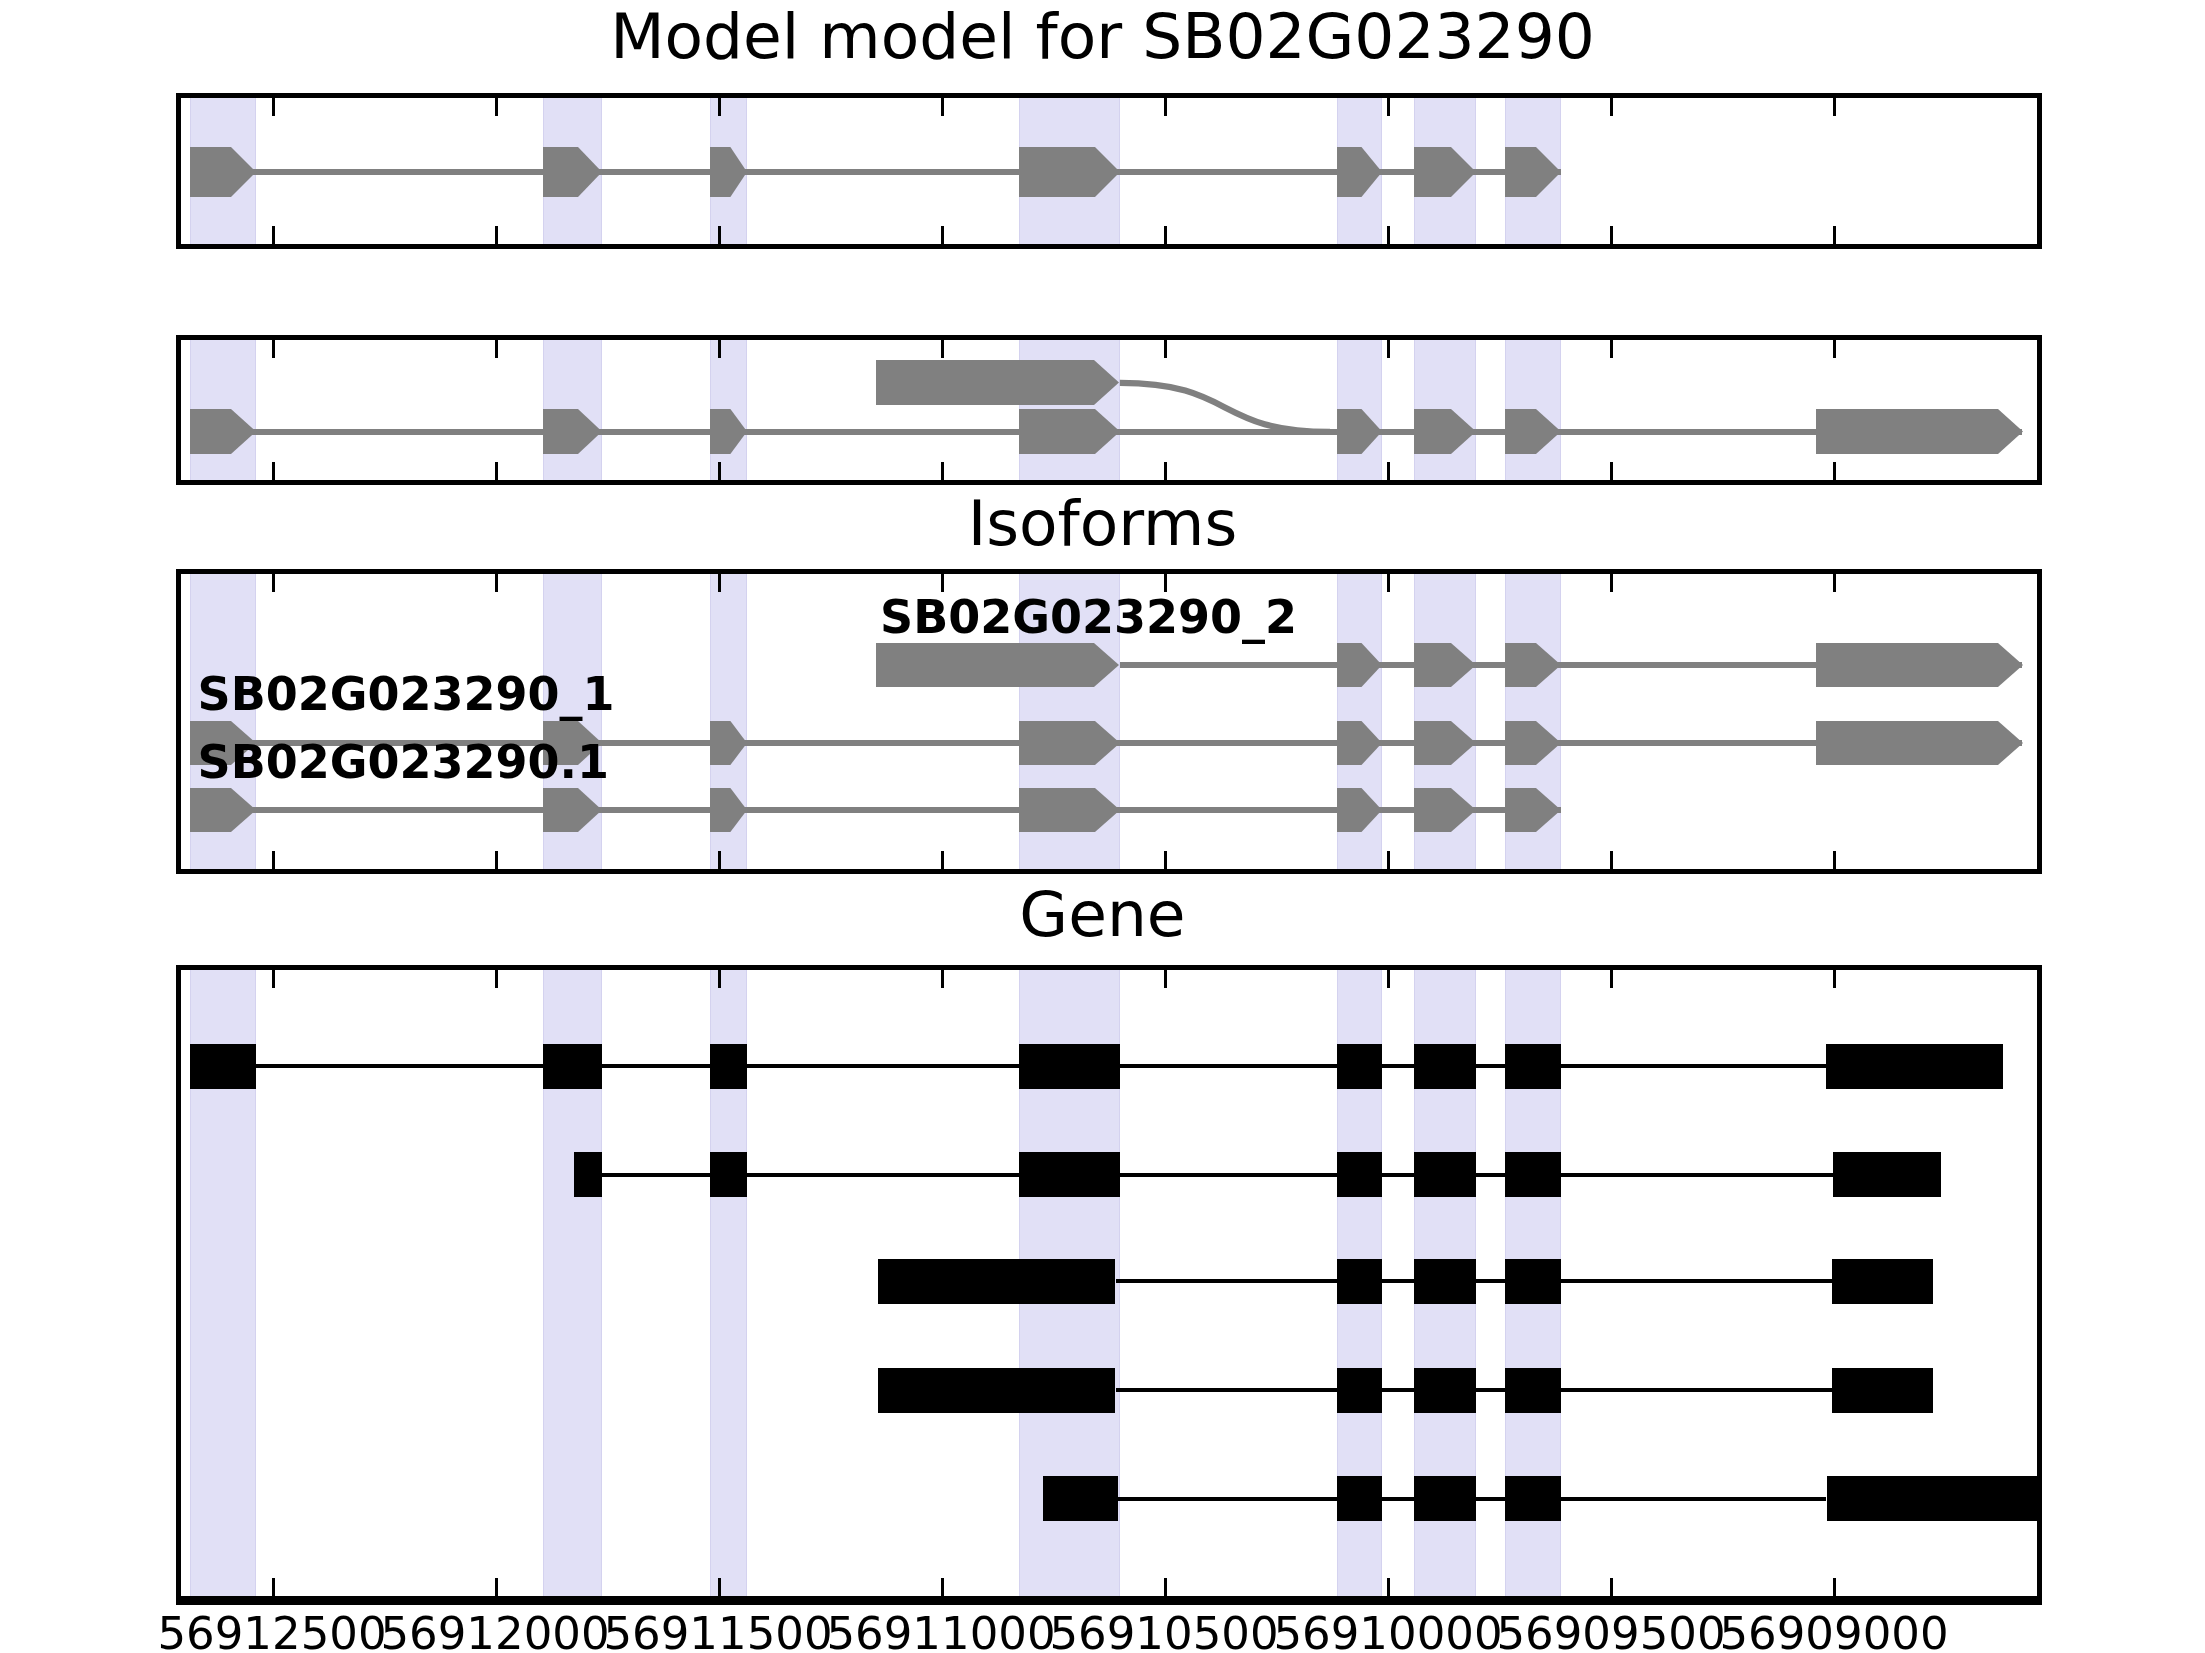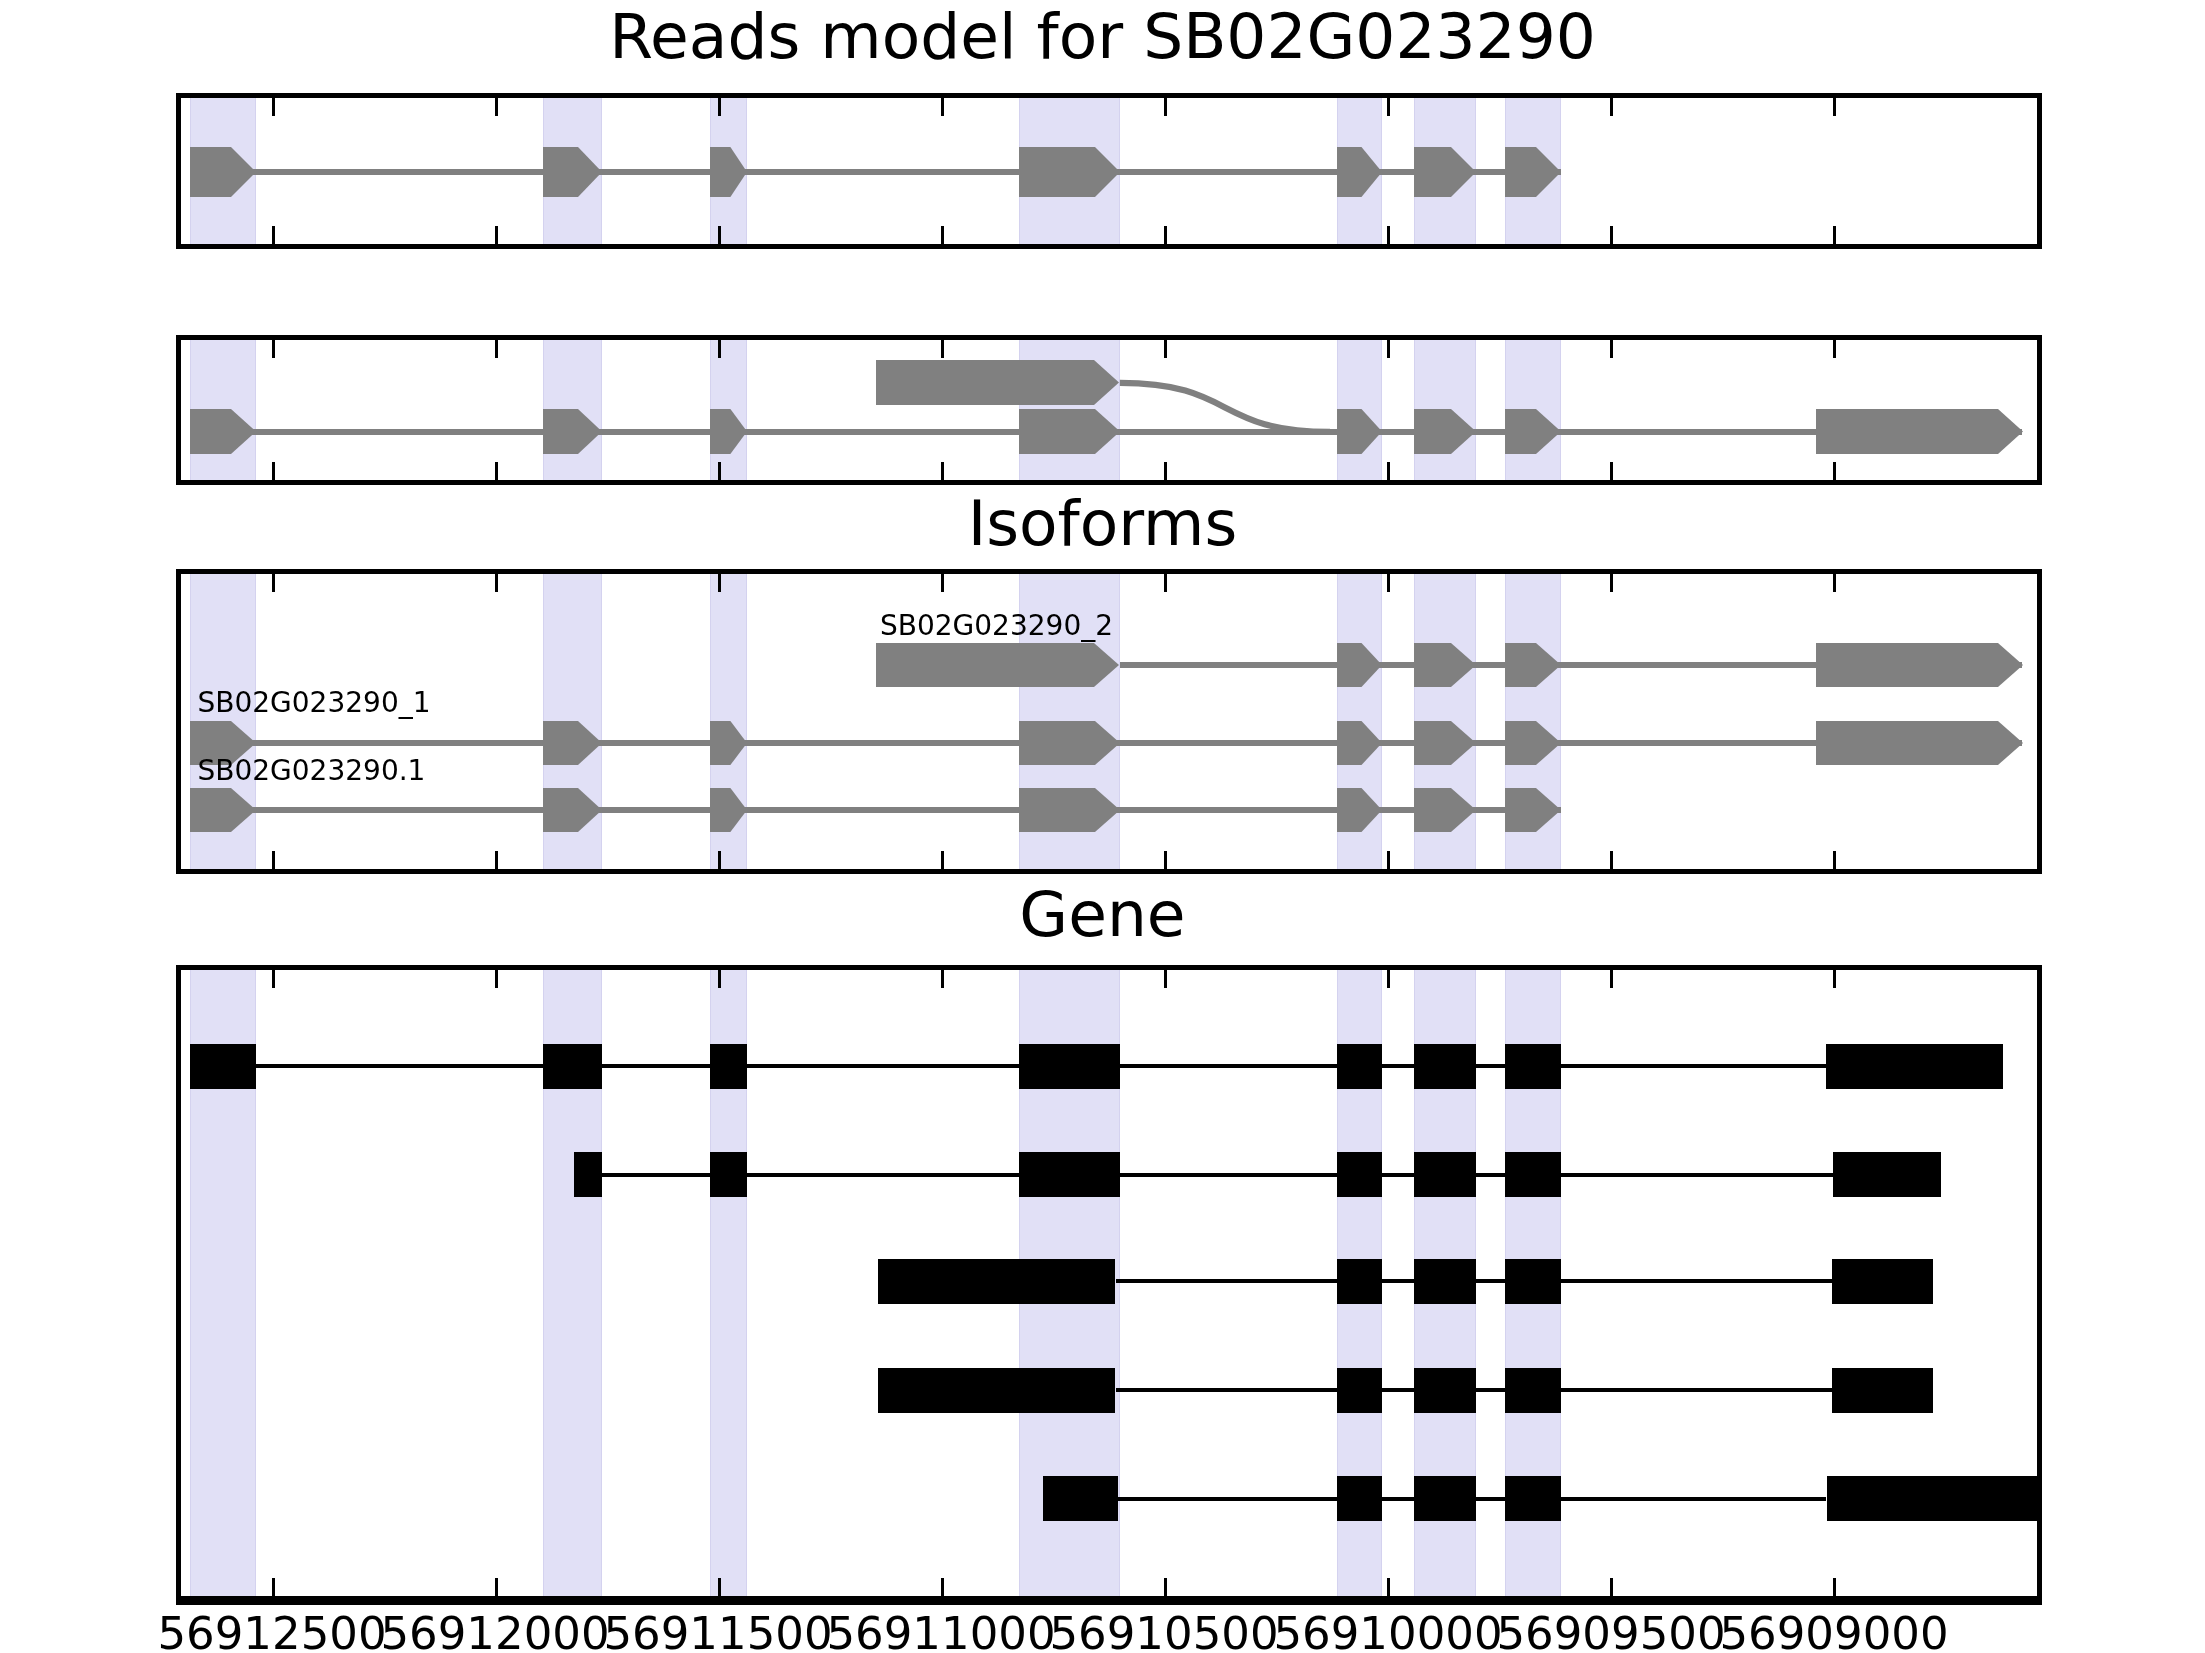--- a/index.html
+++ b/index.html
@@ -16,33 +16,33 @@
     border:5.5px solid #000;box-sizing:border-box;background:#fff;overflow:hidden;
   }
   .panel.panel-reads{border-bottom-width:9.6px;}
   .band{position:absolute;top:0;bottom:0;}
   .tick{position:absolute;width:3.4px;height:18px;background:#000;}
   .tick-top{top:0;}
   .tick-bot{bottom:0;}
   .rline{position:absolute;}
   .exon{position:absolute;}
   .isolabel{
-    position:absolute;font-weight:normal;font-size:28px;color:#000;
+    position:absolute;font-weight:bold;font-size:46px;color:#000;
     white-space:nowrap;line-height:1;
   }
   .axis-label{
     position:absolute;transform:translateX(-50%);
     font-size:45px;color:#000;white-space:nowrap;line-height:1;
   }
 </style>
 </head>
 <body>
 
 <div id="stage">
-  <div class="title" style="top:4.1px">Reads model for SB02G023290</div>
+  <div class="title" style="top:4.1px">Model model for SB02G023290</div>
   <div class="title" style="top:491px">Isoforms</div>
   <div class="title" style="top:882px">Gene</div>
 <div class="panel panel-gene-model" style="top: 93px; height: 156px;">
       <div class="band" style="left: 9px; width: 66px; background: rgb(225, 224, 246); border-left: 1.4px solid rgb(212, 210, 239); border-right: 1.4px solid rgb(212, 210, 239); box-sizing: border-box;"></div>
       <div class="band" style="left: 362px; width: 59px; background: rgb(225, 224, 246); border-left: 1.4px solid rgb(212, 210, 239); border-right: 1.4px solid rgb(212, 210, 239); box-sizing: border-box;"></div>
       <div class="band" style="left: 529px; width: 37px; background: rgb(225, 224, 246); border-left: 1.4px solid rgb(212, 210, 239); border-right: 1.4px solid rgb(212, 210, 239); box-sizing: border-box;"></div>
       <div class="band" style="left: 838px; width: 101px; background: rgb(225, 224, 246); border-left: 1.4px solid rgb(212, 210, 239); border-right: 1.4px solid rgb(212, 210, 239); box-sizing: border-box;"></div>
       <div class="band" style="left: 1156px; width: 45px; background: rgb(225, 224, 246); border-left: 1.4px solid rgb(212, 210, 239); border-right: 1.4px solid rgb(212, 210, 239); box-sizing: border-box;"></div>
       <div class="band" style="left: 1233px; width: 62px; background: rgb(225, 224, 246); border-left: 1.4px solid rgb(212, 210, 239); border-right: 1.4px solid rgb(212, 210, 239); box-sizing: border-box;"></div>
       <div class="band" style="left: 1324px; width: 56px; background: rgb(225, 224, 246); border-left: 1.4px solid rgb(212, 210, 239); border-right: 1.4px solid rgb(212, 210, 239); box-sizing: border-box;"></div>

